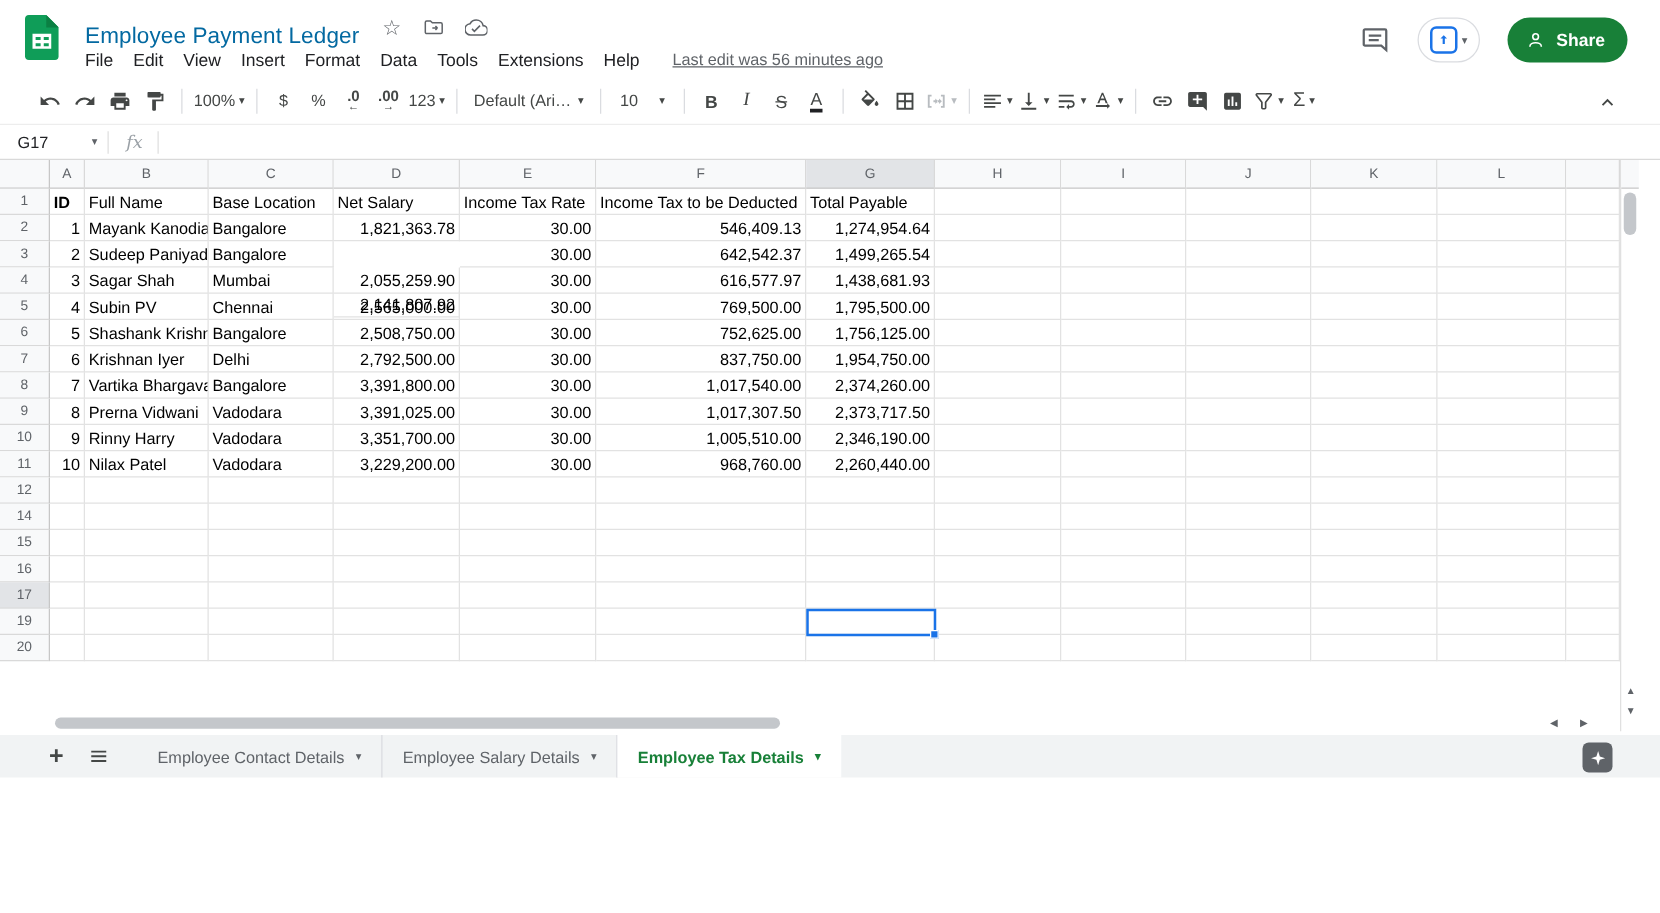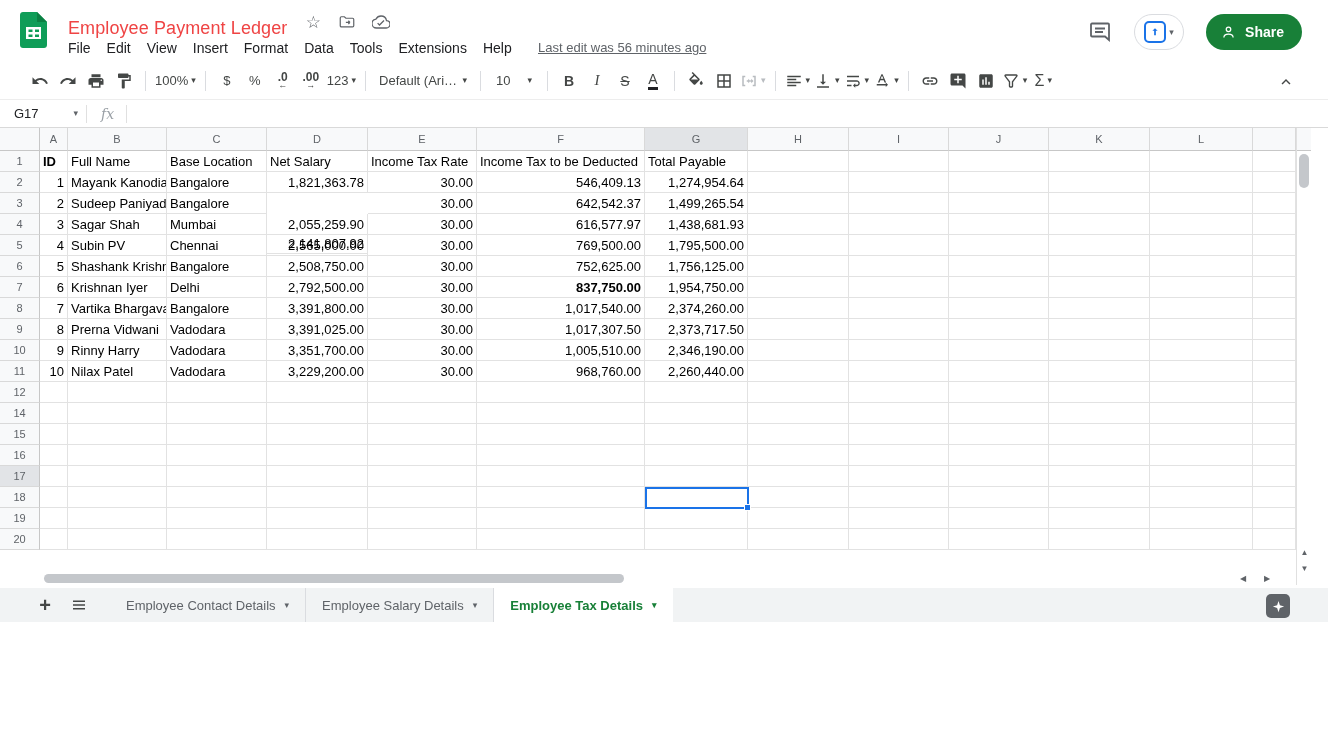--- a/index.html
+++ b/index.html
@@ -4,21 +4,21 @@
 <style>
   * { margin:0; padding:0; box-sizing:border-box; }
   html,body { width:1328px; height:730px; background:#fff; overflow:hidden;
     font-family:"Liberation Sans", sans-serif; color:#202124; }
   body { position:relative; }
 
   
   .topbar { position:absolute; left:0; top:0; width:1328px; height:62px; background:#fff; }
   .logo { position:absolute; left:20px; top:12px; width:27px; height:36px; }
   .title-row { position:absolute; left:68px; top:8px; height:28px; display:flex; align-items:center; }
-  .doc-title { font-size:18px; color:#ef4444; letter-spacing:.1px; white-space:nowrap;margin-top:12px; }
+  .doc-title { font-size:18px; color:#0369a1; letter-spacing:.1px; white-space:nowrap;margin-top:12px; }
   .title-icons { display:flex; align-items:center; margin-left:16px; gap:14px; }
   .title-icons .t-icon { width:20px; height:20px; display:flex; align-items:center; justify-content:center; color:#5f6368; font-size:17px; cursor:pointer; }
   .t-icon svg { width:18px; height:18px; }
   .menubar { position:absolute; left:60px; top:36px; height:24px; display:flex; align-items:center; }
   .menu-item { font-size:14px; color:#202124; padding:3px 8px; border-radius:4px; cursor:pointer; white-space:nowrap; }
   .last-edit { font-size:13px; color:#5f6368; text-decoration:underline; margin-left:14px; cursor:pointer; white-space:nowrap; }
   .top-right { position:absolute; right:26px; top:13px; height:38px; display:flex; align-items:center; gap:22px; }
   .comment-top { width:24px; height:24px; }
   .present-pill { height:36px; width:50px; border:1px solid #dadce0; border-radius:18px; display:flex; align-items:center; justify-content:center; gap:3px; background:#fff; cursor:pointer; }
   .present-box { width:22px; height:22px; border:2px solid #1a73e8; border-radius:5px; display:flex; align-items:center; justify-content:center; }
@@ -430,21 +430,21 @@
         <div class="cell" style="width: 103px;"></div>
         <div class="cell" style="width: 43px;"></div>
       </div>
       <div class="grid-row">
         <div class="rowhead">7</div>
         <div class="cell num" style="width: 28px;">6</div>
         <div class="cell" style="width: 99px;">Krishnan Iyer</div>
         <div class="cell" style="width: 100px;">Delhi</div>
         <div class="cell num" style="width: 101px;">2,792,500.00</div>
         <div class="cell num" style="width: 109px;">30.00</div>
-        <div class="cell num" style="width: 168px; font-weight: bold;">837,750.00</div>
+        <div class="cell num" style="width: 168px;">837,750.00</div>
         <div class="cell num" style="width: 103px;">1,954,750.00</div>
         <div class="cell" style="width: 101px;"></div>
         <div class="cell" style="width: 100px;"></div>
         <div class="cell" style="width: 100px;"></div>
         <div class="cell" style="width: 101px;"></div>
         <div class="cell" style="width: 103px;"></div>
         <div class="cell" style="width: 43px;"></div>
       </div>
       <div class="grid-row">
         <div class="rowhead">8</div>
@@ -569,36 +569,20 @@
         <div class="cell" style="width: 103px;"></div>
         <div class="cell" style="width: 101px;"></div>
         <div class="cell" style="width: 100px;"></div>
         <div class="cell" style="width: 100px;"></div>
         <div class="cell" style="width: 101px;"></div>
         <div class="cell" style="width: 103px;"></div>
         <div class="cell" style="width: 43px;"></div>
       </div>
       <div class="grid-row">
         <div class="rowhead sel">17</div>
-        <div class="cell" style="width: 28px;"></div>
-        <div class="cell" style="width: 99px;"></div>
-        <div class="cell" style="width: 100px;"></div>
-        <div class="cell" style="width: 101px;"></div>
-        <div class="cell" style="width: 109px;"></div>
-        <div class="cell" style="width: 168px;"></div>
-        <div class="cell" style="width: 103px;"></div>
-        <div class="cell" style="width: 101px;"></div>
-        <div class="cell" style="width: 100px;"></div>
-        <div class="cell" style="width: 100px;"></div>
-        <div class="cell" style="width: 101px;"></div>
-        <div class="cell" style="width: 103px;"></div>
-        <div class="cell" style="width: 43px;"></div>
-      </div>
-      <div class="grid-row">
-        <div class="rowhead">18</div>
         <div class="cell" style="width: 28px;"></div>
         <div class="cell" style="width: 99px;"></div>
         <div class="cell" style="width: 100px;"></div>
         <div class="cell" style="width: 101px;"></div>
         <div class="cell" style="width: 109px;"></div>
         <div class="cell" style="width: 168px;"></div>
         <div class="cell" style="width: 103px;"></div>
         <div class="cell" style="width: 101px;"></div>
         <div class="cell" style="width: 100px;"></div>
         <div class="cell" style="width: 100px;"></div>

